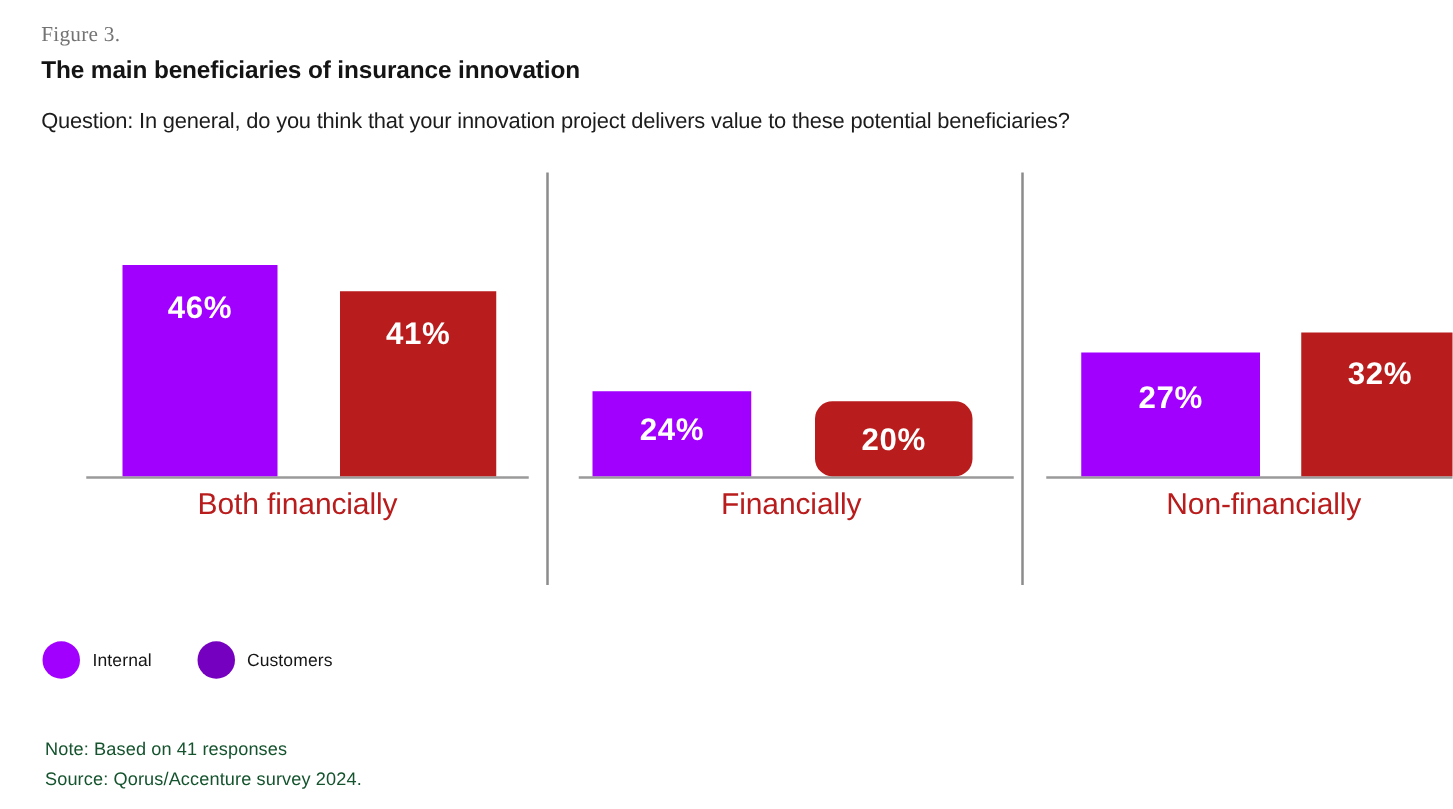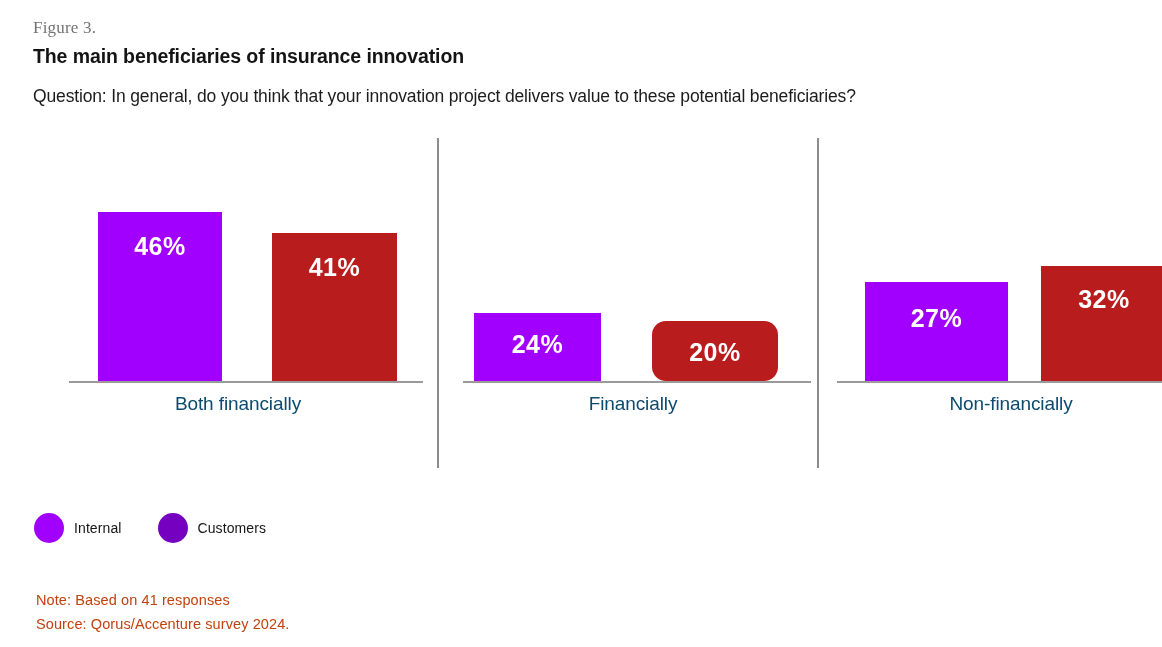--- a/index.html
+++ b/index.html
@@ -102,22 +102,22 @@
     font-weight: bold;
     letter-spacing: 0.5px;
   }
 
   .cat-label {
     position: absolute;
     top: 252px;
     left: 0;
     right: 0;
     text-align: center;
-    color: #0c4a6e;
-    font-size: 19px;
+    color: #b91c1c;
+    font-size: 24px;
     line-height: 23px;
     letter-spacing: -0.1px;
   }
 
   
   .legend {
     position: absolute;
     left: 34px;
     top: 513px;
     display: flex;
@@ -143,21 +143,21 @@
   }
 
   
   .footer {
     position: absolute;
     left: 36px;
     top: 588px;
   }
   .footer-line {
     font-size: 14.5px;
-    color: #c2410c;
+    color: #14532d;
     line-height: 24px;
     letter-spacing: 0.1px;
   }
 </style>
 </head>
 <body>
 
 <div class="figure-label">Figure 3.</div>
 <div class="chart-title">The main beneficiaries of insurance innovation</div>
 <div class="chart-question">Question: In general, do you think that your innovation project delivers value to these potential beneficiaries?</div>

